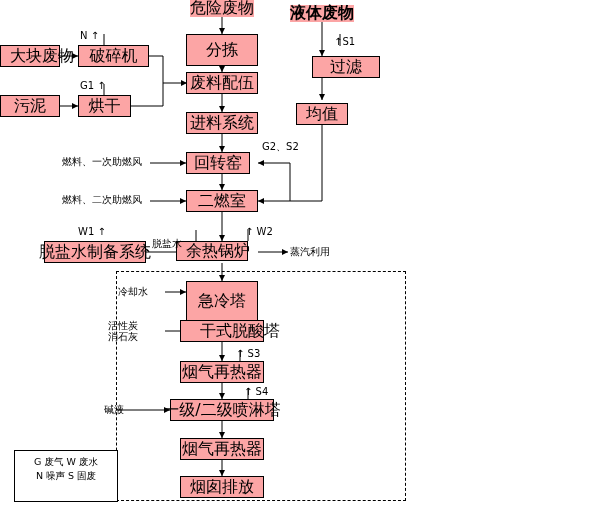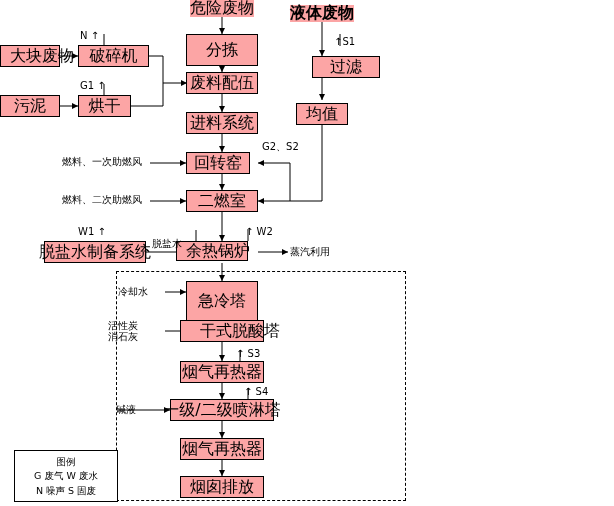--- a/index.html
+++ b/index.html
@@ -164,21 +164,20 @@
   <div class="lbl" style="left:62px;top:194px;">燃料、二次助燃风</div>
   <div class="lbl" style="left:78px;top:226px;">W1 ↑</div>
   <div class="lbl" style="left:245px;top:226px;">↑ W2</div>
   <div class="lbl" style="left:152px;top:238px;">脱盐水</div>
   <div class="lbl" style="left:290px;top:246px;">蒸汽利用</div>
   <div class="lbl" style="left:118px;top:286px;">冷却水</div>
   <div class="lbl" style="left:108px;top:320px;white-space:pre-line;">活性炭
 消石灰</div>
   <div class="lbl" style="left:236px;top:348px;">↑ S3</div>
   <div class="lbl" style="left:244px;top:386px;">↑ S4</div>
-  <div class="lbl" style="left:116px;top:404px;">碱液</div>
+  <div class="lbl" style="left:104px;top:404px;">碱液</div>
 
   <div class="legend" style="left:14px;top:450px;width:104px;height:52px;">
-    <div>图例</div>
     <div>G 废气 W 废水</div>
     <div>N 噪声 S 固废</div>
   </div>
 
 </div>
 
 </body></html>

